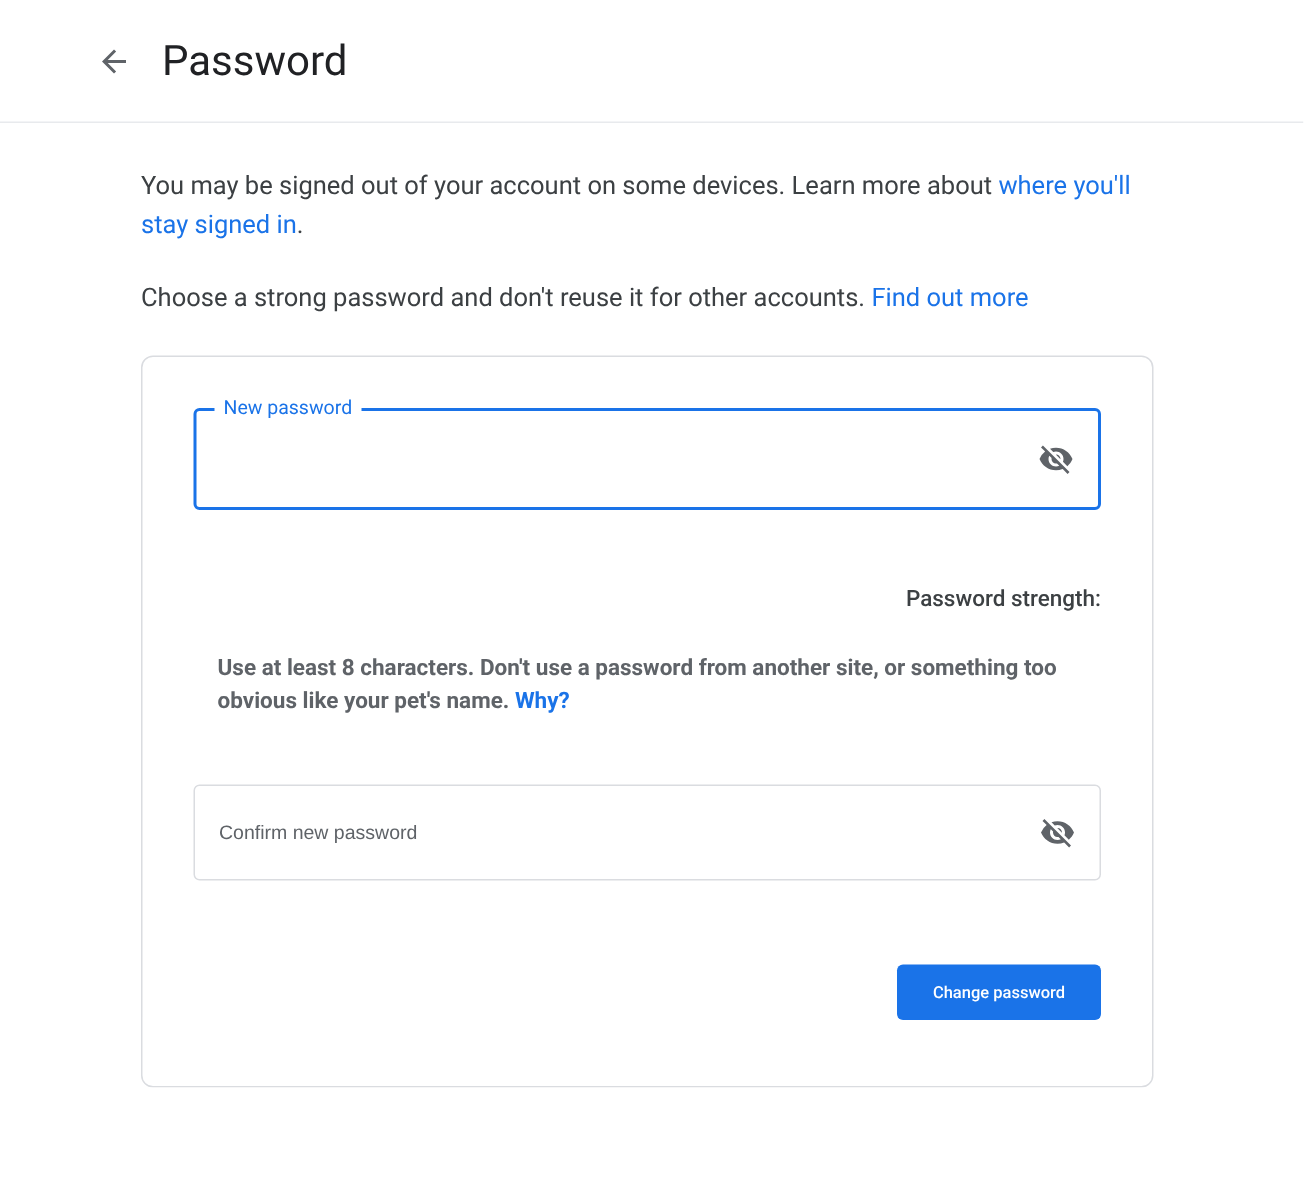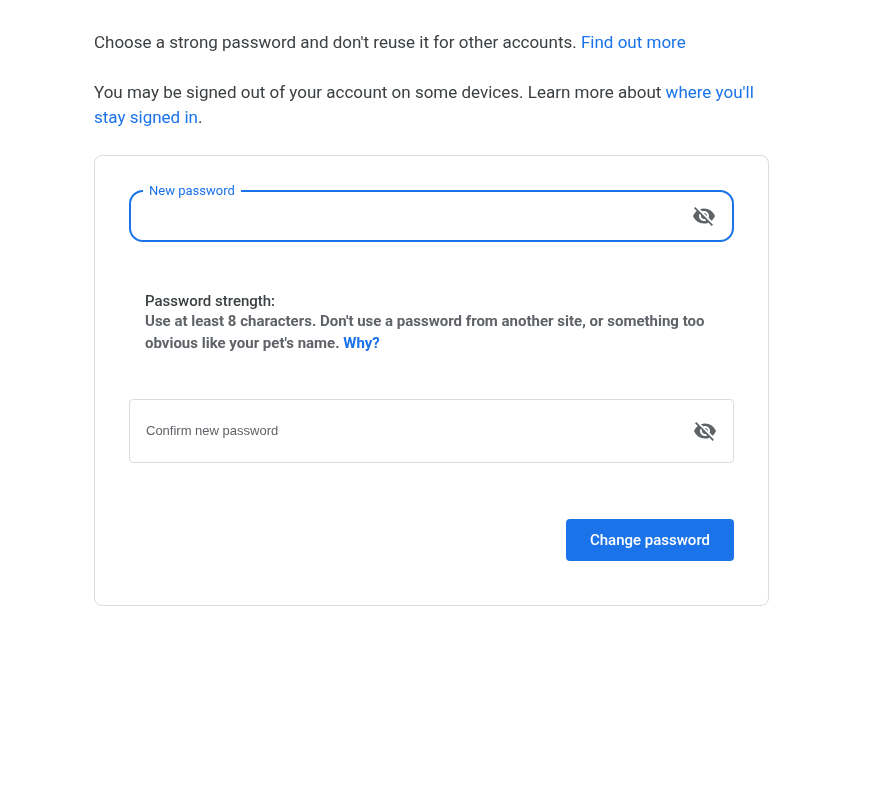--- a/index.html
+++ b/index.html
@@ -62,22 +62,22 @@
       padding: 34px 34px 44px 34px;
       margin-top: 12px;
     }
     .input-row {
       position: relative;
       margin-bottom: 10px;
     }
     .floating-input-wrapper {
       position: relative;
       border: 2px solid #1a73e8;
-      border-radius: 14px;
-      height: 52px;
+      border-radius: 4px;
+      height: 68px;
       display: flex;
       align-items: center;
       padding: 0 56px 0 16px;
       justify-content: center;
     }
     .floating-label {
       position: absolute;
       top: -9px;
       left: 12px;
       background: #fff;
@@ -127,56 +127,65 @@
       height: 24px;
       fill: #5f6368;
     }
     .strength-block {
       padding: 40px 0 44px 16px;
     }
     .strength-title {
       font-size: 15px;
       font-weight: 500;
       color: #3c4043;
-      margin-bottom: 0;
+      margin-bottom: 26px;
+      text-align: right;
     }
     .strength-hint {
       font-size: 15px;
       line-height: 1.5;
       color: #5f6368;
       font-weight: bold;
     }
     .button-row {
       display: flex;
       justify-content: flex-end;
       margin-top: 56px;
     }
     .primary-btn {
       background: #1a73e8;
       color: #fff;
       border: none;
       border-radius: 4px;
       padding: 12px 24px;
-      font-size: 15px;
+      font-size: 11px;
       font-weight: 500;
       font-family: inherit;
       cursor: pointer;
     }
   </style>
 </head>
 <body>
 
 <div class="page-container">
+  <div class="header">
+    <div class="back-arrow">
+      <svg viewBox="0 0 24 24">
+          <path d="M20 11H7.83l5.59-5.59L12 4l-8 8 8 8 1.41-1.41L7.83 13H20v-2z"></path>
+        </svg>
+    </div>
+    <h1 class="page-title">Password</h1>
+  </div>
 
   <div class="content">
     <p class="intro-text">
-      <span>Choose a strong password and don't reuse it for other accounts. </span><a class="link">Find out more</a>
+      <span>You may be signed out of your account on some devices. Learn more about </span><a class="link">where you'll stay signed in</a><span>.</span>
     </p>
     <p class="intro-text">
-      <span>You may be signed out of your account on some devices. Learn more about </span><a class="link">where you'll stay signed in</a><span>.</span>
+      <span>Choose a strong password and don't reuse it for other accounts. </span><a class="link">Find out more</a>
     </p>
 
     <div class="card">
       <div class="input-row">
         <div class="floating-input-wrapper">
           <span class="floating-label">New password</span>
           <input type="password" class="floating-input" value="" style="">
           <div class="eye-icon">
             <svg viewBox="0 0 24 24">
                 <path d="M12 7c2.76 0 5 2.24 5 5 0 .65-.13 1.26-.36 1.83l2.92 2.92c1.51-1.26 2.7-2.89 3.43-4.75-1.73-4.39-6-7.5-11-7.5-1.4 0-2.74.25-3.98.7l2.16 2.16C10.74 7.13 11.35 7 12 7zM2 4.27l2.28 2.28.46.46A11.804 11.804 0 001 12c1.73 4.39 6 7.5 11 7.5 1.55 0 3.03-.3 4.38-.84l.42.42L19.73 22 21 20.73 3.27 3 2 4.27zM7.53 9.8l1.55 1.55c-.05.21-.08.43-.08.65 0 1.66 1.34 3 3 3 .22 0 .44-.03.65-.08l1.55 1.55c-.67.33-1.41.53-2.2.53-2.76 0-5-2.24-5-5 0-.79.2-1.53.53-2.2zm4.31-.78l3.15 3.15.02-.16c0-1.66-1.34-3-3-3l-.17.01z"></path>

